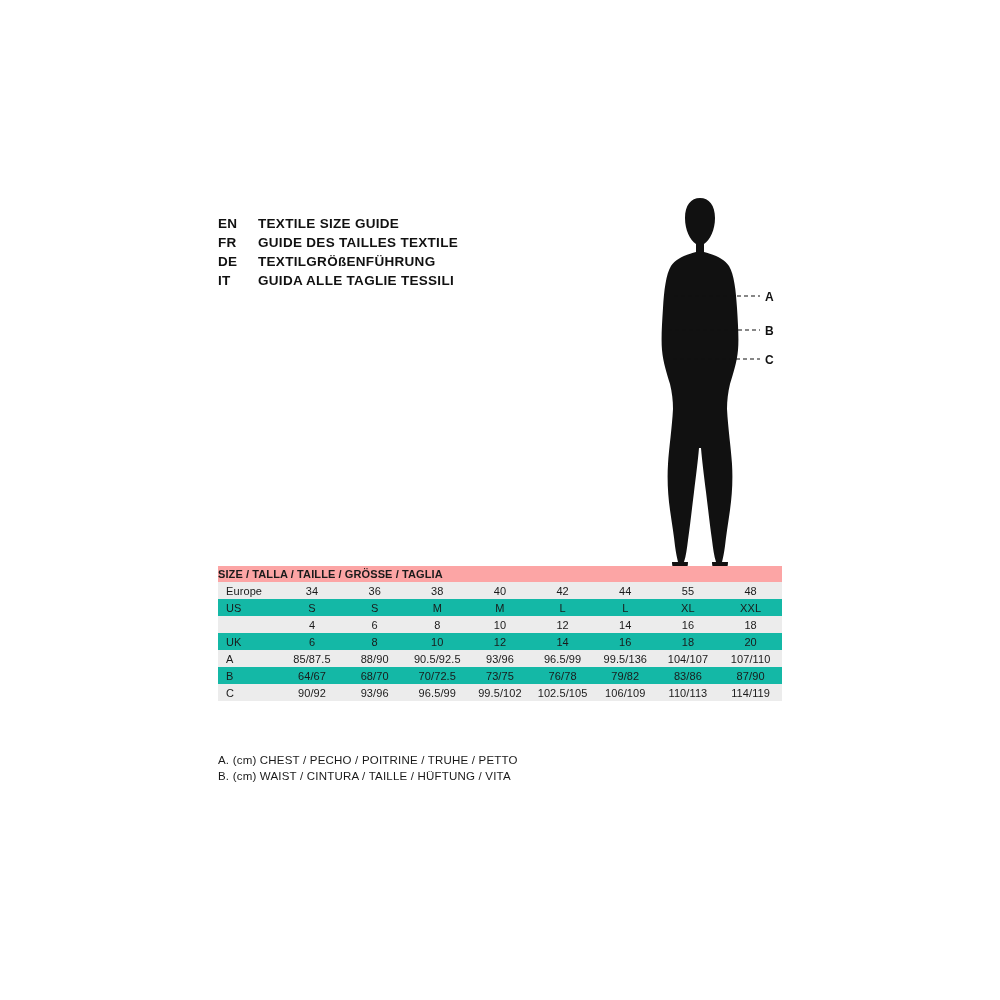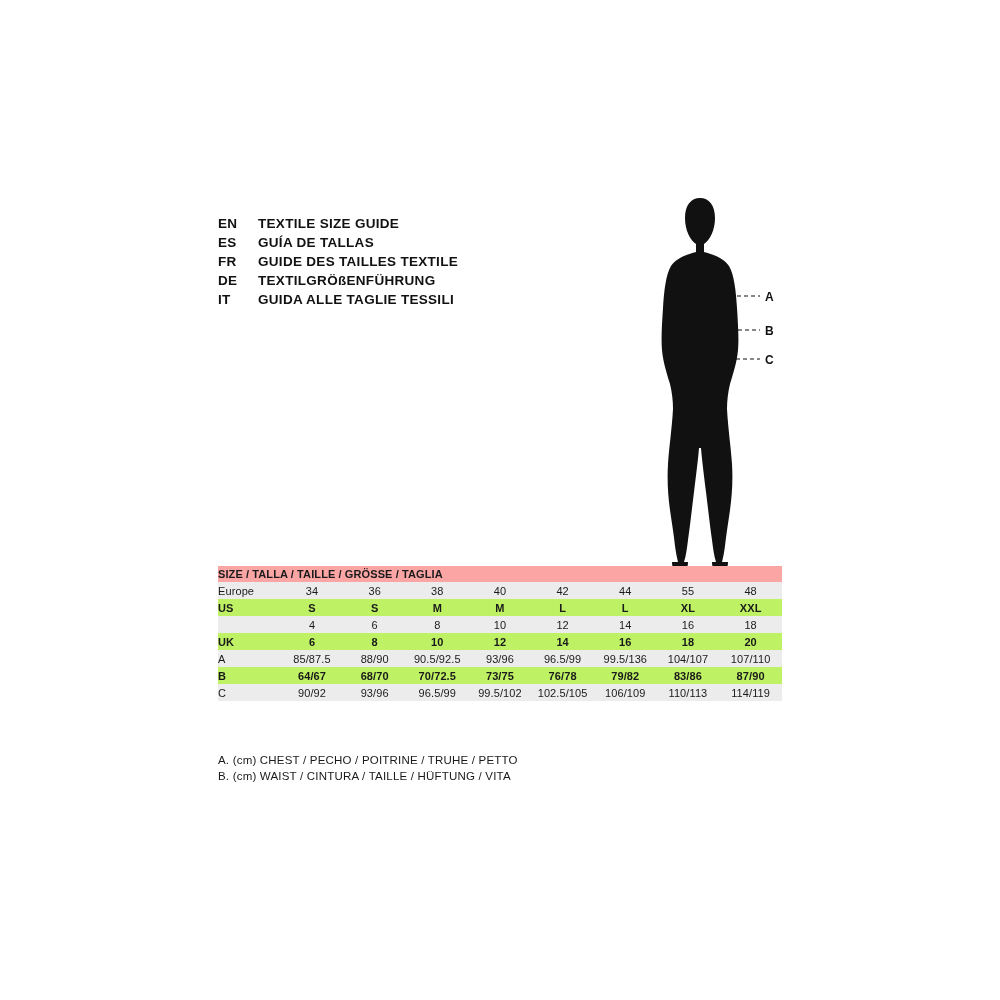--- a/index.html
+++ b/index.html
@@ -98,32 +98,32 @@
     font-size: 11px;
     color: #1a1a1a;
     height: 17px;
     padding: 0;
     text-align: center;
     vertical-align: middle;
     letter-spacing: 0.1px;
   }
   table.size-table td.rowlabel {
     text-align: left;
-    padding-left: 0;
+    padding-left: 8px;
     width: 62px;
   }
   tr.band-head td {
     background: #fca5a5;
     font-weight: bold;
     text-align: left;
     font-size: 11px;
     height: 16px;
   }
   tr.shade td { background: #ececec; }
-  tr.plain td { background: #bef264; font-weight: bold; }
+  tr.plain td { background: #14b8a6; }
 
   
   .footnotes {
     position: absolute;
     left: 218px;
     top: 742px;
     width: 560px;
     margin-top: 10px;
   }
   .footnote {
@@ -136,24 +136,20 @@
 </style>
 </head>
 <body>
 
 <div class="page">
 
   <div class="title-block">
     <div class="title-row">
       <span class="title-code">EN</span>
       <span class="title-text">TEXTILE SIZE GUIDE</span>
-    </div>
-    <div class="title-row">
-      <span class="title-code">ES</span>
-      <span class="title-text">GUÍA DE TALLAS</span>
     </div>
     <div class="title-row">
       <span class="title-code">FR</span>
       <span class="title-text">GUIDE DES TAILLES TEXTILE</span>
     </div>
     <div class="title-row">
       <span class="title-code">DE</span>
       <span class="title-text">TEXTILGRÖßENFÜHRUNG</span>
     </div>
     <div class="title-row">

